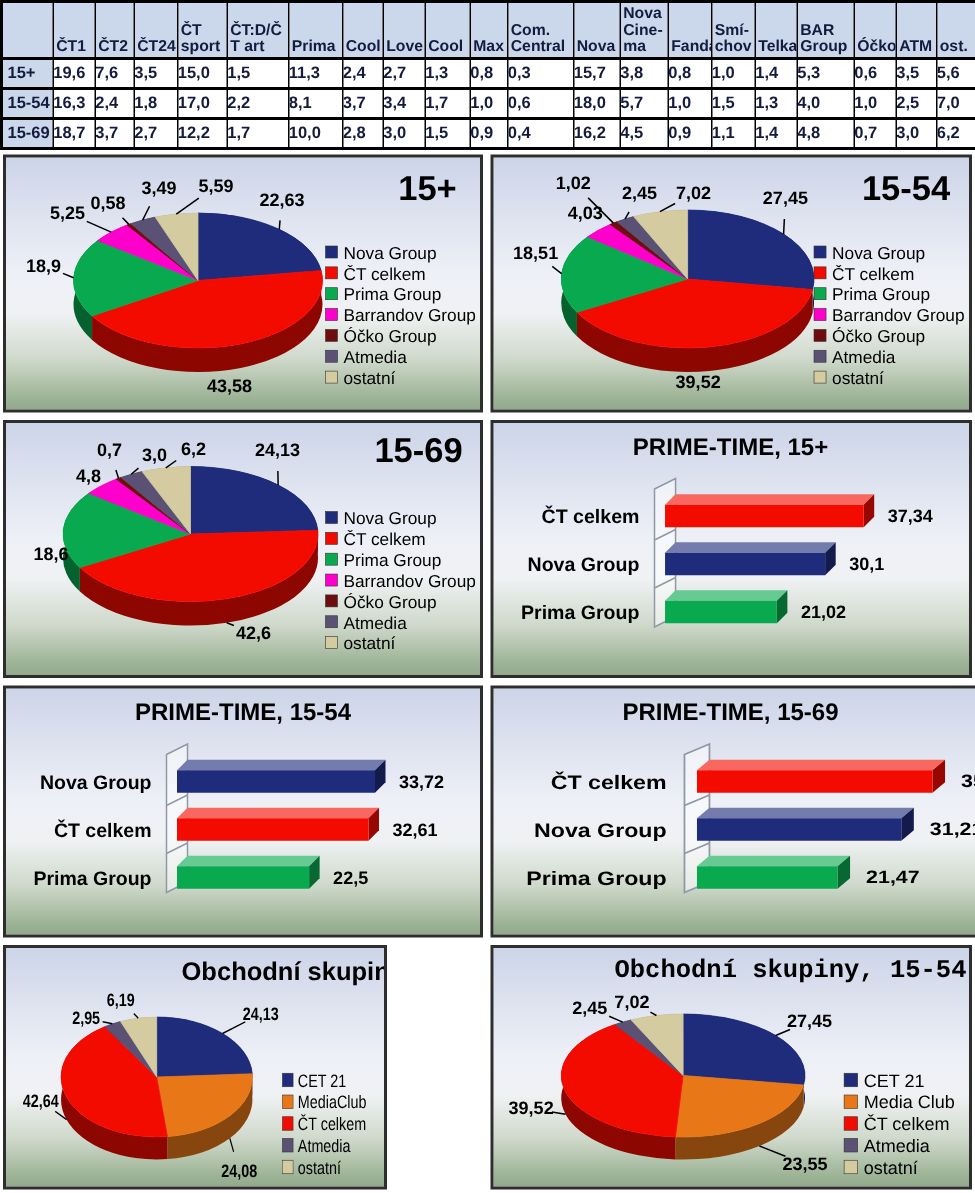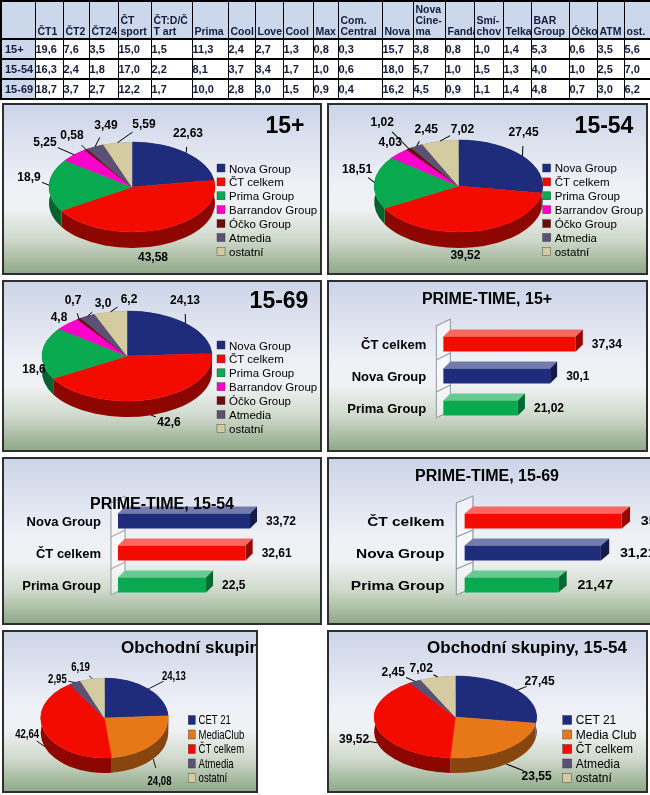--- a/index.html
+++ b/index.html
@@ -317,21 +317,21 @@
       <text x="236.4059989287627" y="98" text-anchor="start" class="val">30,1</text>
       <polygon points="114,118.5 121,111.5 195.30744509908942,111.5 188.30744509908942,118.5" fill="rgb(102,202,146)"></polygon>
       <polygon points="188.30744509908942,118.5 195.30744509908942,111.5 195.30744509908942,126.5 188.30744509908942,133.5" fill="rgb(6,105,49)"></polygon>
       <rect x="114" y="118.5" width="74.30744509908943" height="15" fill="#09a94f"></rect>
       <text x="97" y="131" text-anchor="end" class="cat">Prima Group</text>
       <text x="204.30744509908942" y="130" text-anchor="start" class="val">21,02</text>
     </svg>
 </section>
 
 <section class="panel" id="panel4" style="left:2px;top:457px;width:320px;height:168px;">
-  <div class="ptitle" style="left:158px;top:8px;font-size:16px;margin-top:28px;">PRIME-TIME, 15-54</div>
+  <div class="ptitle" style="left:158px;top:8px;font-size:16px;">PRIME-TIME, 15-54</div>
   <svg id="svg4" viewBox="0 0 316 164" preserveAspectRatio="none">
       <path d="M107,44 L121,37 L121,129 L107,136 Z" fill="rgba(255,255,255,0.5)" stroke="#8f98a5" stroke-width="1"></path>
       <line x1="107" y1="78" x2="121" y2="71" stroke="#8f98a5" stroke-width="1"></line>
       <line x1="107" y1="110" x2="121" y2="103" stroke="#8f98a5" stroke-width="1"></line>
       <polygon points="114,54.5 121,47.5 253,47.5 246,54.5" fill="rgb(116,124,174)"></polygon>
       <polygon points="246,54.5 253,47.5 253,62.5 246,69.5" fill="rgb(19,27,77)"></polygon>
       <rect x="114" y="54.5" width="132" height="15" fill="#1f2c7c"></rect>
       <text x="97" y="67" text-anchor="end" class="cat">Nova Group</text>
       <text x="262" y="66" text-anchor="start" class="val">33,72</text>
       <polygon points="114,86.5 121,79.5 248.65480427046262,79.5 241.65480427046262,86.5" fill="rgb(248,104,97)"></polygon>
@@ -401,21 +401,21 @@
       <rect x="231" y="112.5" width="9" height="9" fill="#f40b00" stroke="#333" stroke-width="0.4"></rect>
       <text x="244" y="121.5" text-anchor="start" class="leg2">ČT celkem</text>
       <rect x="231" y="127" width="9" height="9" fill="#5a5174" stroke="#333" stroke-width="0.4"></rect>
       <text x="244" y="136" text-anchor="start" class="leg2">Atmedia</text>
       <rect x="231" y="141.5" width="9" height="9" fill="#d4cba0" stroke="#333" stroke-width="0.4"></rect>
       <text x="244" y="150.5" text-anchor="start" class="leg2">ostatní</text>
     </svg>
 </section>
 
 <section class="panel" id="panel7" style="left:327px;top:630px;width:321px;height:163px;">
-  <div class="ptitle" style="left:198px;top:6px;font-size:17px;">Obchodní skupiny, 15-54</div>
+  <div class="ptitle" style="left:198px;top:6px;font-size:17px;font-family:Liberation Mono, monospace;">Obchodní skupiny, 15-54</div>
   <svg id="svg7" viewBox="0 0 316 159" preserveAspectRatio="none">
       <path d="M126,59 A81,41 0 0 1 206.04002495849986,106.29355052940556 L206.04002495849986,91.29355052940556 A81,41 0 0 0 126,44 Z" fill="rgb(18,26,72)"></path>
       <path d="M206.04002495849986,106.29355052940556 A81,41 0 0 1 120.88806096843992,140.9182687311283 L120.88806096843992,125.9182687311283 A81,41 0 0 0 206.04002495849986,91.29355052940556 Z" fill="rgb(135,70,13)"></path>
       <path d="M120.88806096843992,140.9182687311283 A81,41 0 0 1 80.59361537357856,66.04768476681448 L80.59361537357856,51.04768476681448 A81,41 0 0 0 120.88806096843992,125.9182687311283 Z" fill="rgb(142,6,0)"></path>
       <path d="M80.59361537357856,66.04768476681448 A81,41 0 0 1 91.41657337083106,62.92482934543714 L91.41657337083106,47.92482934543714 A81,41 0 0 0 80.59361537357856,51.04768476681448 Z" fill="rgb(52,47,67)"></path>
       <path d="M91.41657337083106,62.92482934543714 A81,41 0 0 1 125.99999999999999,59 L125.99999999999999,44 A81,41 0 0 0 91.41657337083106,47.92482934543714 Z" fill="rgb(123,118,93)"></path>
       <path d="M126,85 L126,44 A81,41 0 0 1 206.04002495849986,91.29355052940556 Z" fill="#1f2c7c" stroke="#1f2c7c" stroke-width="0.5"></path>
       <path d="M126,85 L206.04002495849986,91.29355052940556 A81,41 0 0 1 120.88806096843992,125.9182687311283 Z" fill="#e87817" stroke="#e87817" stroke-width="0.5"></path>
       <path d="M126,85 L120.88806096843992,125.9182687311283 A81,41 0 0 1 80.59361537357856,51.04768476681448 Z" fill="#f40b00" stroke="#f40b00" stroke-width="0.5"></path>
       <path d="M126,85 L80.59361537357856,51.04768476681448 A81,41 0 0 1 91.41657337083106,47.92482934543714 Z" fill="#5a5174" stroke="#5a5174" stroke-width="0.5"></path>

